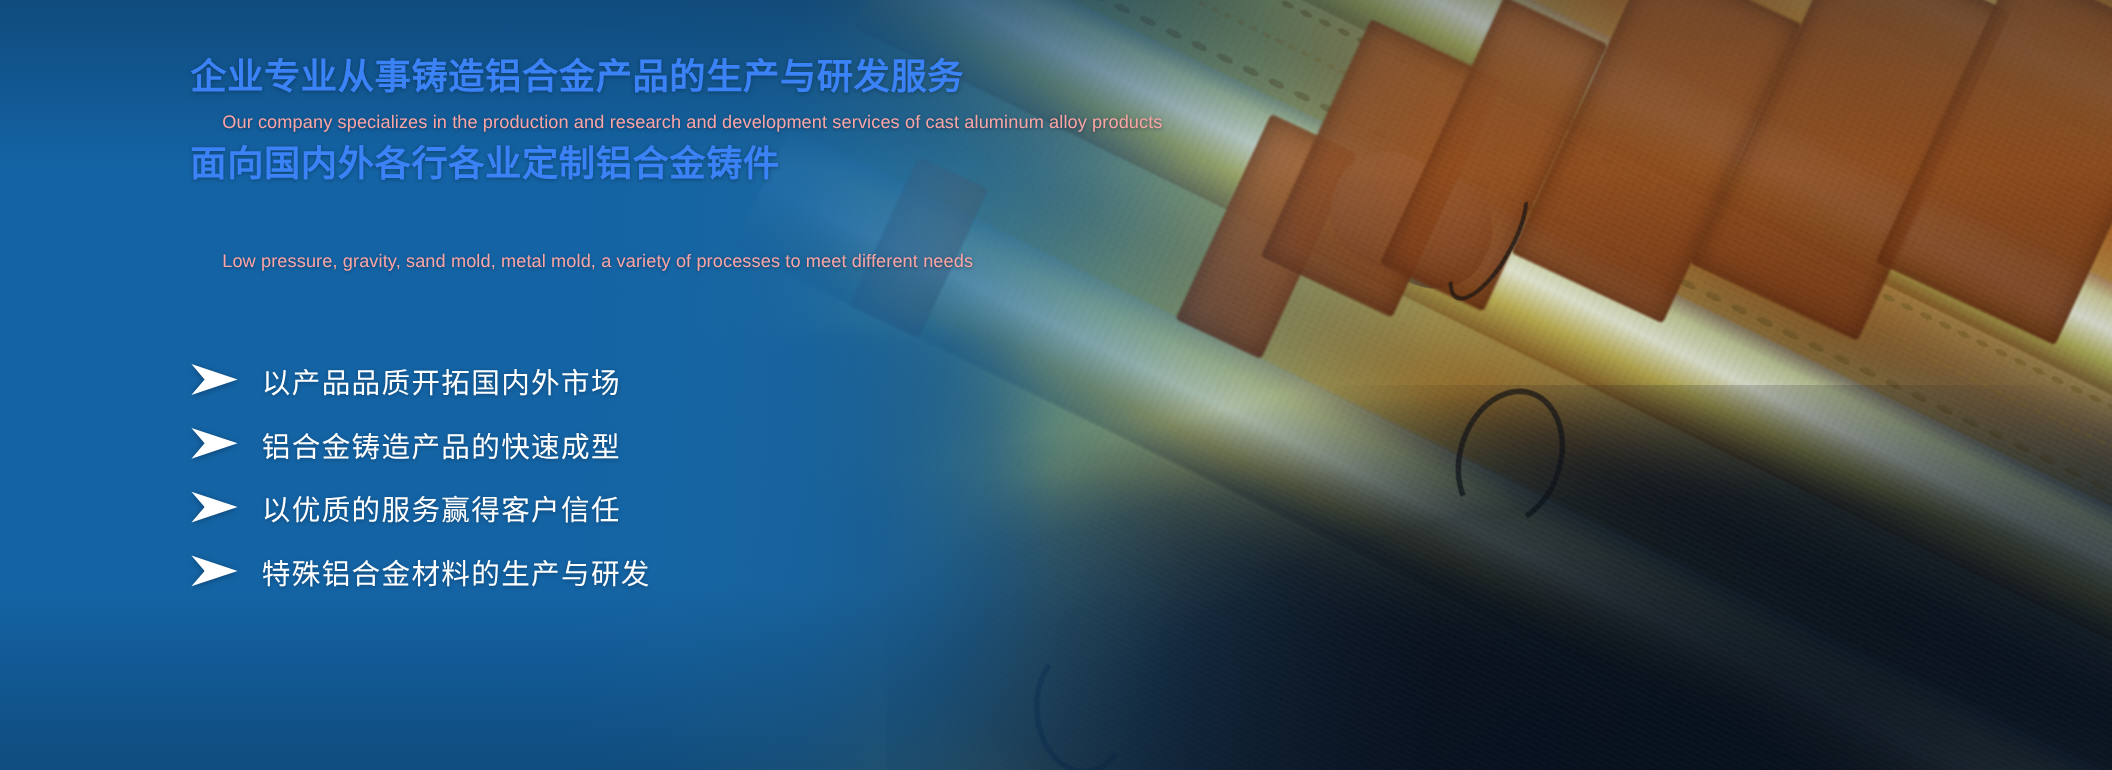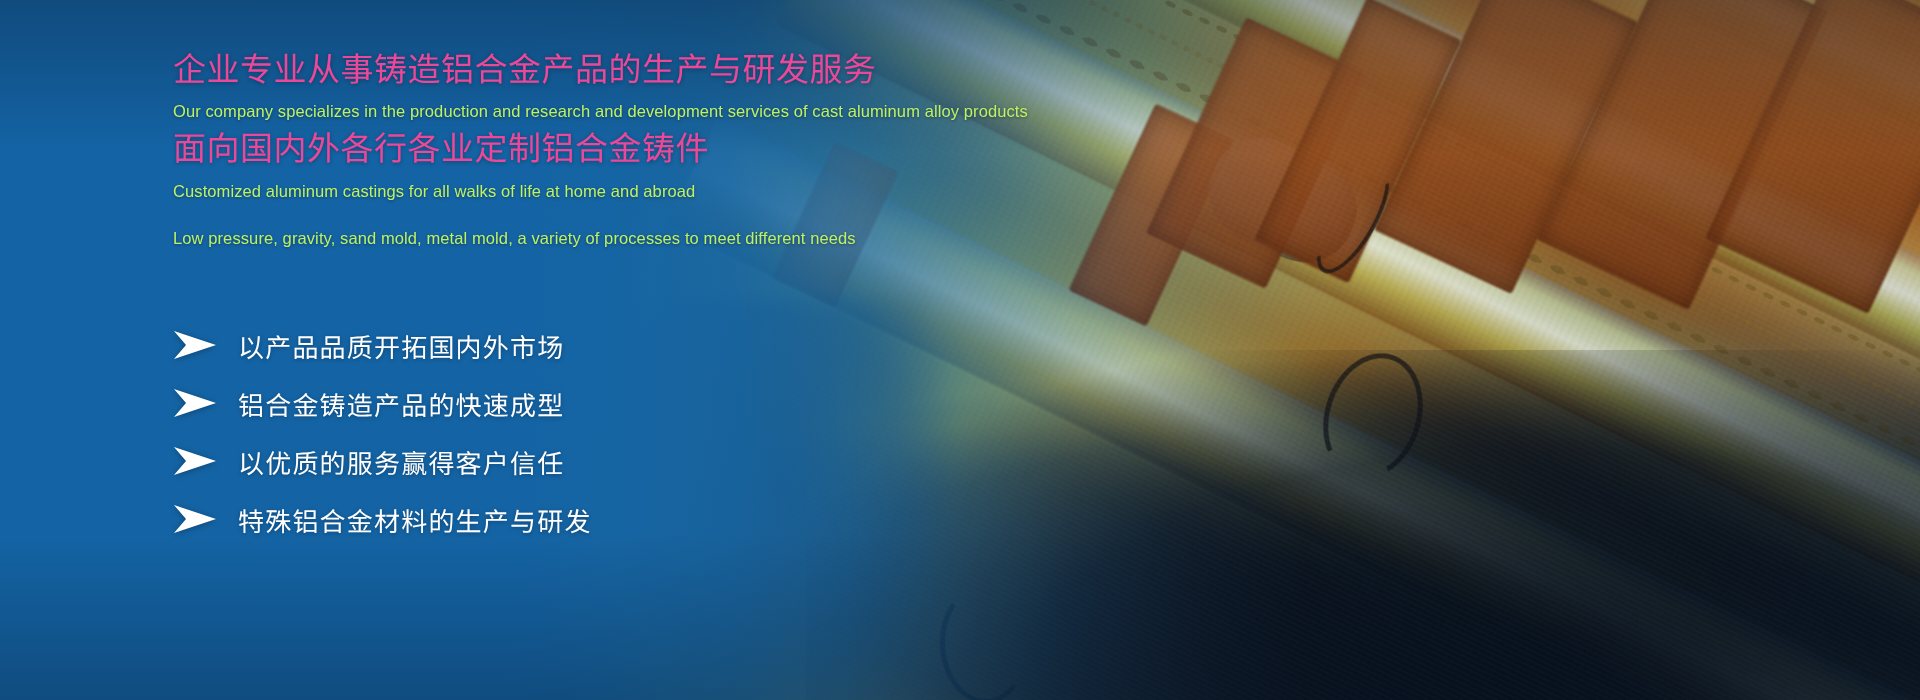--- a/index.html
+++ b/index.html
@@ -217,35 +217,36 @@
     position:absolute;
     left:173px; top:0;
     width:1180px; height:700px;
     color:#ffffff;
   }
 
   .block { position:absolute; left:0; }
 
   .cn-title {
     font-size:33px;
-    font-weight:400;
+    font-weight:700;
     letter-spacing:.5px;
     line-height:1.15;
-    color:#ec4899;
+    color:#3b82f6;
     white-space:nowrap;
     text-shadow:0 1px 4px rgba(6,28,52,.45);
   }
   .en-sub {
     font-size:16.5px;
     font-weight:400;
     line-height:1.3;
-    color:#bef264;
+    color:#fca5a5;
     letter-spacing:.1px;
     white-space:nowrap;
     text-shadow:0 1px 3px rgba(6,28,52,.5);
+    margin-left:29px;
   }
 
   #blk-1 { top:51px; }
   #blk-1 .en-sub { margin-top:12px; }
 
   #blk-2 { top:130px; }
   #blk-2 .en-sub { margin-top:13px; }
 
   #blk-3 { top:215px; }
   #blk-3 .en-sub { margin-top:13px; }
@@ -313,21 +314,20 @@
 
   <div class="content">
 
     <div class="block" id="blk-1">
       <div class="cn-title">企业专业从事铸造铝合金产品的生产与研发服务</div>
       <div class="en-sub">Our company specializes in the production and research and development services of cast aluminum alloy products</div>
     </div>
 
     <div class="block" id="blk-2">
       <div class="cn-title">面向国内外各行各业定制铝合金铸件</div>
-      <div class="en-sub">Customized aluminum castings for all walks of life at home and abroad</div>
     </div>
 
     <div class="block" id="blk-3">
       <div class="en-sub">Low pressure, gravity, sand mold, metal mold, a variety of processes to meet different needs</div>
     </div>
 
     <div class="bullets">
 
       <div class="bullet-row">
         <svg class="arrow-icon" viewBox="0 0 44 30" aria-hidden="true">

